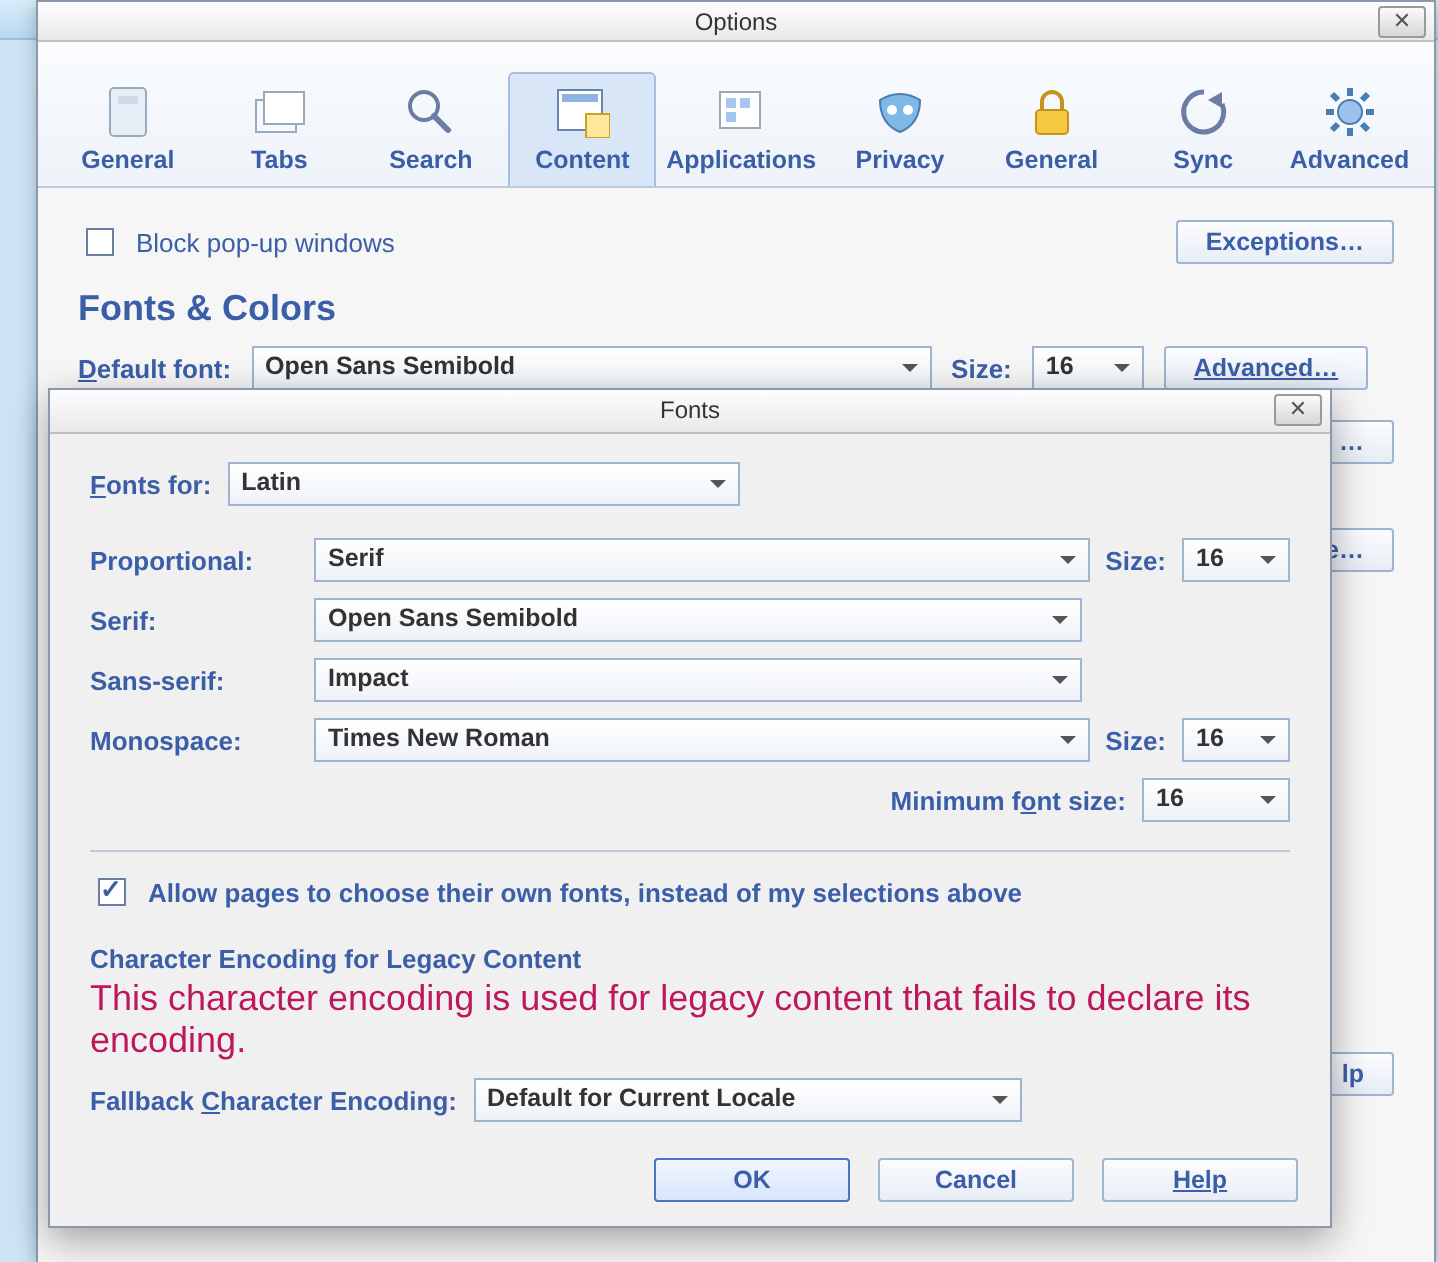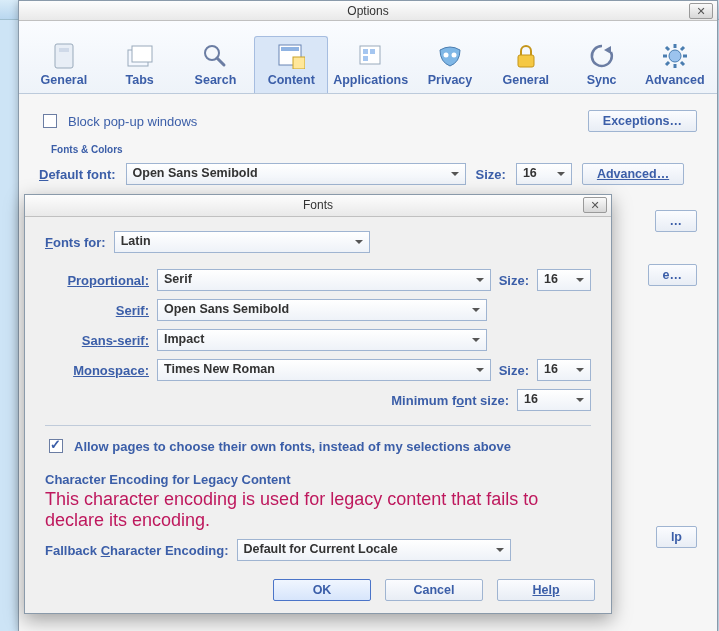--- a/index.html
+++ b/index.html
@@ -10,35 +10,35 @@
   .options-window { position:absolute; left:18px; top:0; width:700px; height:631px; background:#f0f0f0; border:1px solid #8a9aaa; box-shadow:0 2px 8px rgba(0,0,0,.25);}
   .titlebar { height:20px; background:linear-gradient(#fdfdfd,#e9e9e9); border-bottom:1px solid #c0c0c0; text-align:center; font-size:12px; line-height:20px; color:#333; position:relative;}
   .titlebar .close{position:absolute;right:4px;top:2px;width:24px;height:16px;background:linear-gradient(#fafafa,#d7d7d7);border:1px solid #9a9a9a;border-radius:2px;font-size:11px;line-height:14px;text-align:center;color:#555;}
   .toolbar { display:flex; background:linear-gradient(#fafcff,#eef3f9); border-bottom:1px solid #bccadb; padding:15px 8px 0; gap:2px;}
   .tool { width:84px; text-align:center; padding:4px 2px 6px; border:1px solid transparent; border-bottom:none; color:#3b5ea8; font-size:12.5px; cursor:pointer; position:relative;}
   .tool.active{ background:#d9e6f7; border-color:#a6bde0; border-radius:3px 3px 0 0;}
   .tool .ticon{height:30px;display:flex;align-items:center;justify-content:center;margin-bottom:2px;}
   .tool .tlabel{color:#3b5ea8; font-weight:600;}
   .pane { background:#f6f6f6; padding:16px 20px; height: calc(100% - 20px - 56px); overflow:hidden; position:relative;}
   .row{display:flex;align-items:center;gap:10px;color:#3b5ea8;font-size:13px;margin-bottom:10px;}
-  .section-title{color:#3b5ea8;font-size:10px;font-weight:600;margin:12px 12px 8px;}
+  .section-title{color:#3b5ea8;font-size:18px;font-weight:600;margin:12px 0 8px;}
   .chk{width:14px;height:14px;appearance:none;border:1px solid #6b7da3;background:#fff;cursor:pointer;position:relative;}
   .chk:checked:after{content:"✓";position:absolute;left:0;top:-3px;font-size:13px;color:#3b5ea8;font-weight:700;}
   .link-lbl{color:#3b5ea8;cursor:pointer;}
   .btn{background:linear-gradient(#fbfcff,#e8edf5);border:1px solid #9fb4d1;padding:3px 14px;color:#3b5ea8;font-size:12.5px;font-weight:600;border-radius:2px;cursor:pointer;}
   .btn.wide{min-width:98px;}
   .sel{border:1px solid #9fb4d1;background:linear-gradient(#ffffff,#eef2f8);padding:2px 32px 2px 6px;font-size:12.5px;color:#333;height:22px;position:relative;font-weight:600;}
   .sel:after{content:"";position:absolute;right:6px;top:8px;border:4px solid transparent;border-top-color:#555;}
   .label{color:#3b5ea8;font-weight:600;}
   .label .u{text-decoration:underline;}
-  .fonts-dialog{position:absolute;left:24px;top:194px;width:588px;height:420px;background:#f0f0f0;border:1px solid #8a9aaa;box-shadow:0 6px 18px rgba(0,0,0,.35);}
+  .fonts-dialog{position:absolute;left:24px;top:194px;width:642px;height:420px;background:#f0f0f0;border:1px solid #8a9aaa;box-shadow:0 6px 18px rgba(0,0,0,.35);}
   .fonts-dialog .titlebar{height:22px;}
   .fonts-pane{padding:14px 20px;color:#3b5ea8;font-size:13px;}
   .frow{display:flex;align-items:center;margin-bottom:8px;gap:8px;}
-  .frow .flabel{width:104px;text-align:right;font-weight:600;text-decoration:underline;}
+  .frow .flabel{width:104px;font-weight:600;}
   .sel.flex{flex:1;}
   .divider{border-top:1px solid #c0cbda;margin:14px 0 10px;}
   .actions{position:absolute;bottom:12px;right:16px;display:flex;gap:14px;}
   .btn.primary{border:1px solid #4a74c8;background:linear-gradient(#f0f6ff,#d7e5fb);}
   svg{display:block}
 </style>
 </head>
 <body>
 
 <div class="bg-bar">

